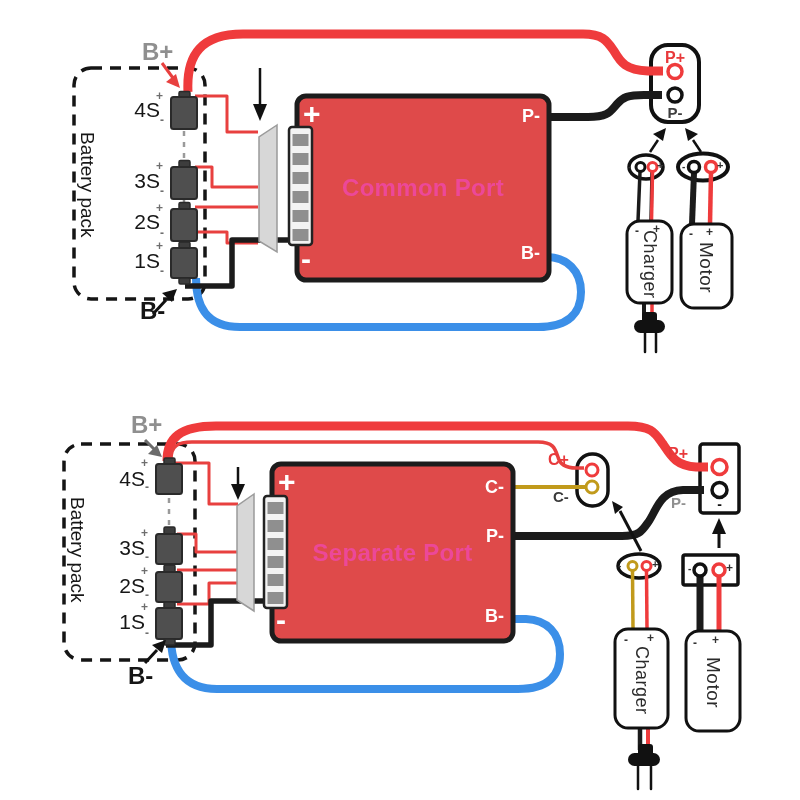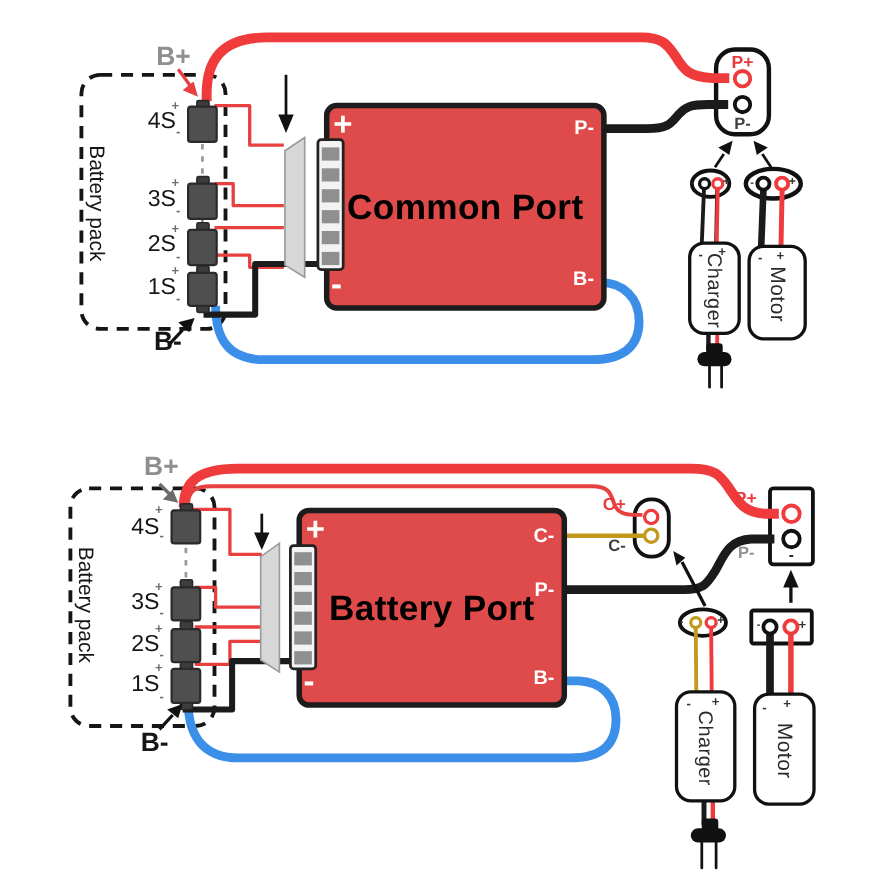--- a/index.html
+++ b/index.html
@@ -9,21 +9,21 @@
   .lbl{position:absolute;white-space:nowrap;color:#1a1a1a;line-height:1;}
   .b{font-weight:bold;}
   .gray{color:#8f8f8f;}
   .red{color:#e8393b;}
   .vtext{writing-mode:vertical-rl;}
   .cellname{width:34px;text-align:right;font-size:21px;color:#161616;}
   .sign{font-size:12px;font-weight:bold;color:#6e6e6e;}
   .boardpad{font-size:30px;font-weight:bold;color:#fff;}
   .boardpin{width:34px;text-align:right;font-size:18px;font-weight:bold;color:#fff;}
   .center-box{display:flex;align-items:center;justify-content:center;}
-  .title{font-size:32px;font-weight:600;color:#000000;letter-spacing:.3px;}
+  .title{font-size:24px;font-weight:600;color:#ec4899;letter-spacing:.3px;}
   .pilllbl{width:34px;text-align:center;font-weight:bold;}
   .tinysign{font-size:10px;font-weight:bold;color:#333;}
   .boxsign{font-size:12px;font-weight:bold;color:#333;}
   .devlbl{font-size:18px;color:#2b2b2b;letter-spacing:.5px;}
   .packlbl{font-size:19px;color:#161616;height:210px;display:flex;align-items:center;justify-content:center;}
 </style>
 </head>
 <body>
 
 <div id="canvas">
@@ -249,21 +249,21 @@
 <div class="lbl sign" style="left:141px;top:565px;">+</div>
 <div class="lbl sign" style="left:145px;top:589px;">-</div>
 <div class="lbl sign" style="left:141px;top:601px;">+</div>
 <div class="lbl sign" style="left:145px;top:627px;">-</div>
 
 <div class="lbl boardpad" style="left:278px;top:467px;">+</div>
 <div class="lbl boardpad" style="left:276px;top:605px;">-</div>
 <div class="lbl boardpin" style="left:470px;top:478px;">C-</div>
 <div class="lbl boardpin" style="left:470px;top:527px;">P-</div>
 <div class="lbl boardpin" style="left:470px;top:607px;">B-</div>
-<div class="lbl center-box title" style="left:272px;top:464px;width:241px;height:177px;">Battery Port</div>
+<div class="lbl center-box title" style="left:272px;top:464px;width:241px;height:177px;">Separate Port</div>
 
 <div class="lbl b red" style="left:548px;top:452px;font-size:16px;">C+</div>
 <div class="lbl b" style="left:553px;top:489px;font-size:15px;color:#3a3a3a;">C-</div>
 <div class="lbl b red" style="left:668px;top:446px;font-size:16px;">P+</div>
 <div class="lbl b" style="left:671px;top:495px;font-size:15px;color:#909090;">P-</div>
 <div class="lbl b" style="left:711px;top:497px;width:17px;text-align:center;font-size:14px;color:#111;">-</div>
 
 <div class="lbl tinysign" style="left:618px;top:561px;">-</div>
 <div class="lbl tinysign red" style="left:652px;top:559px;font-size:11px;">+</div>
 <div class="lbl tinysign" style="left:688px;top:564px;">-</div>

